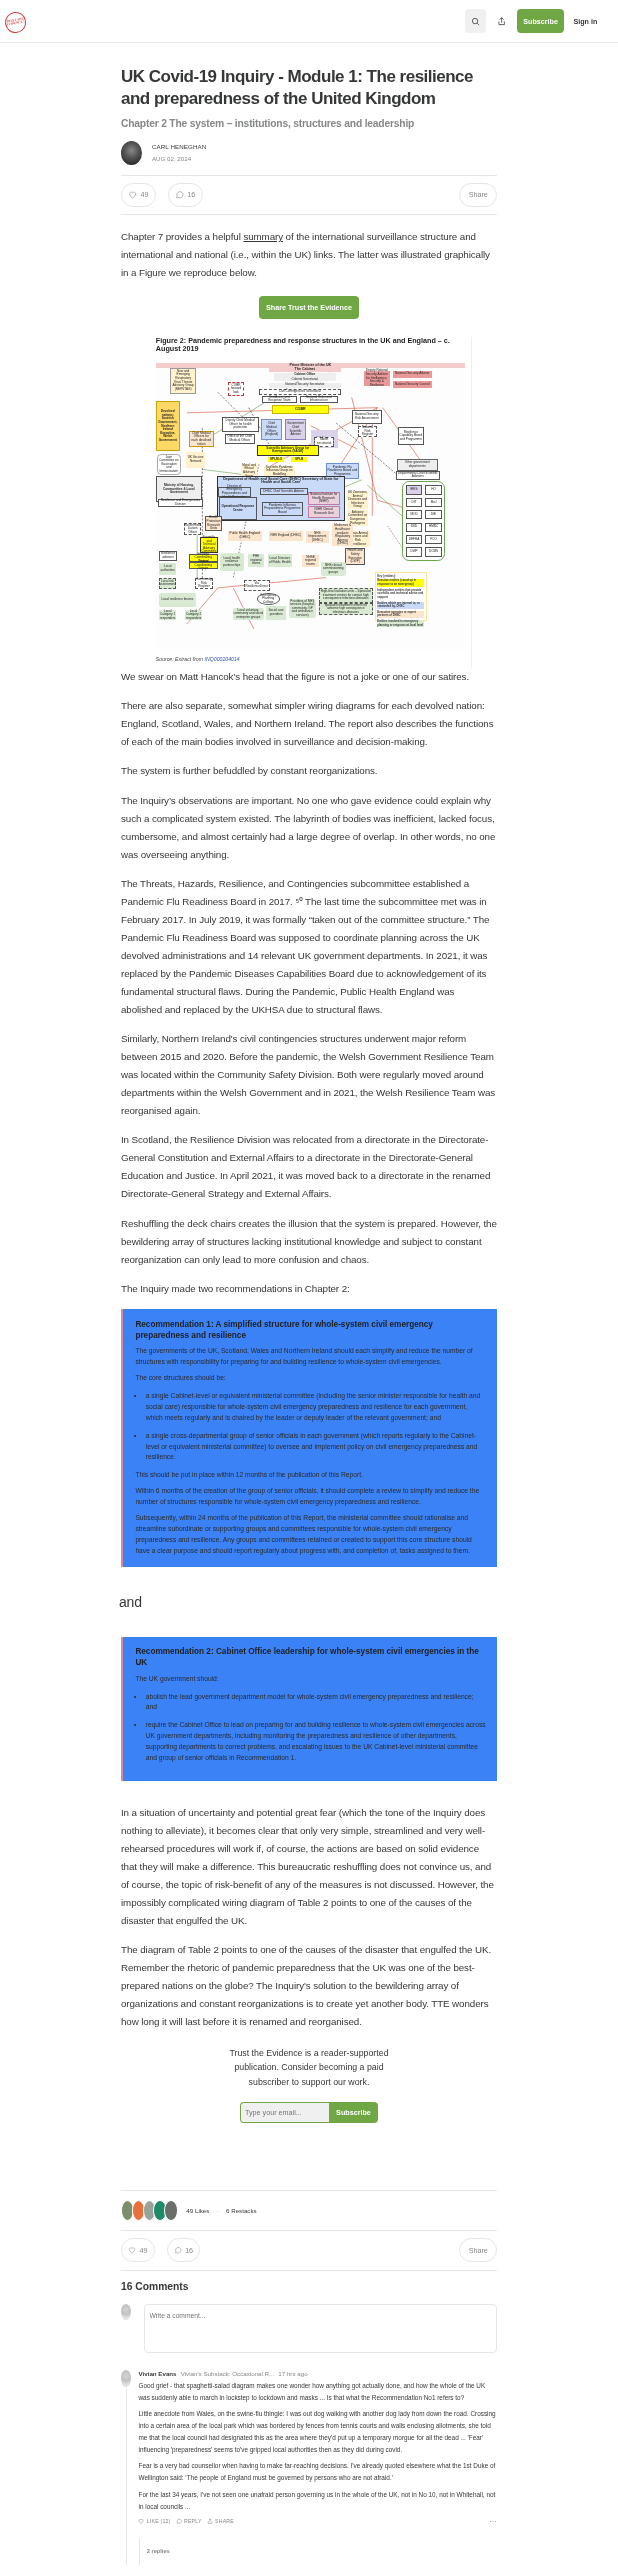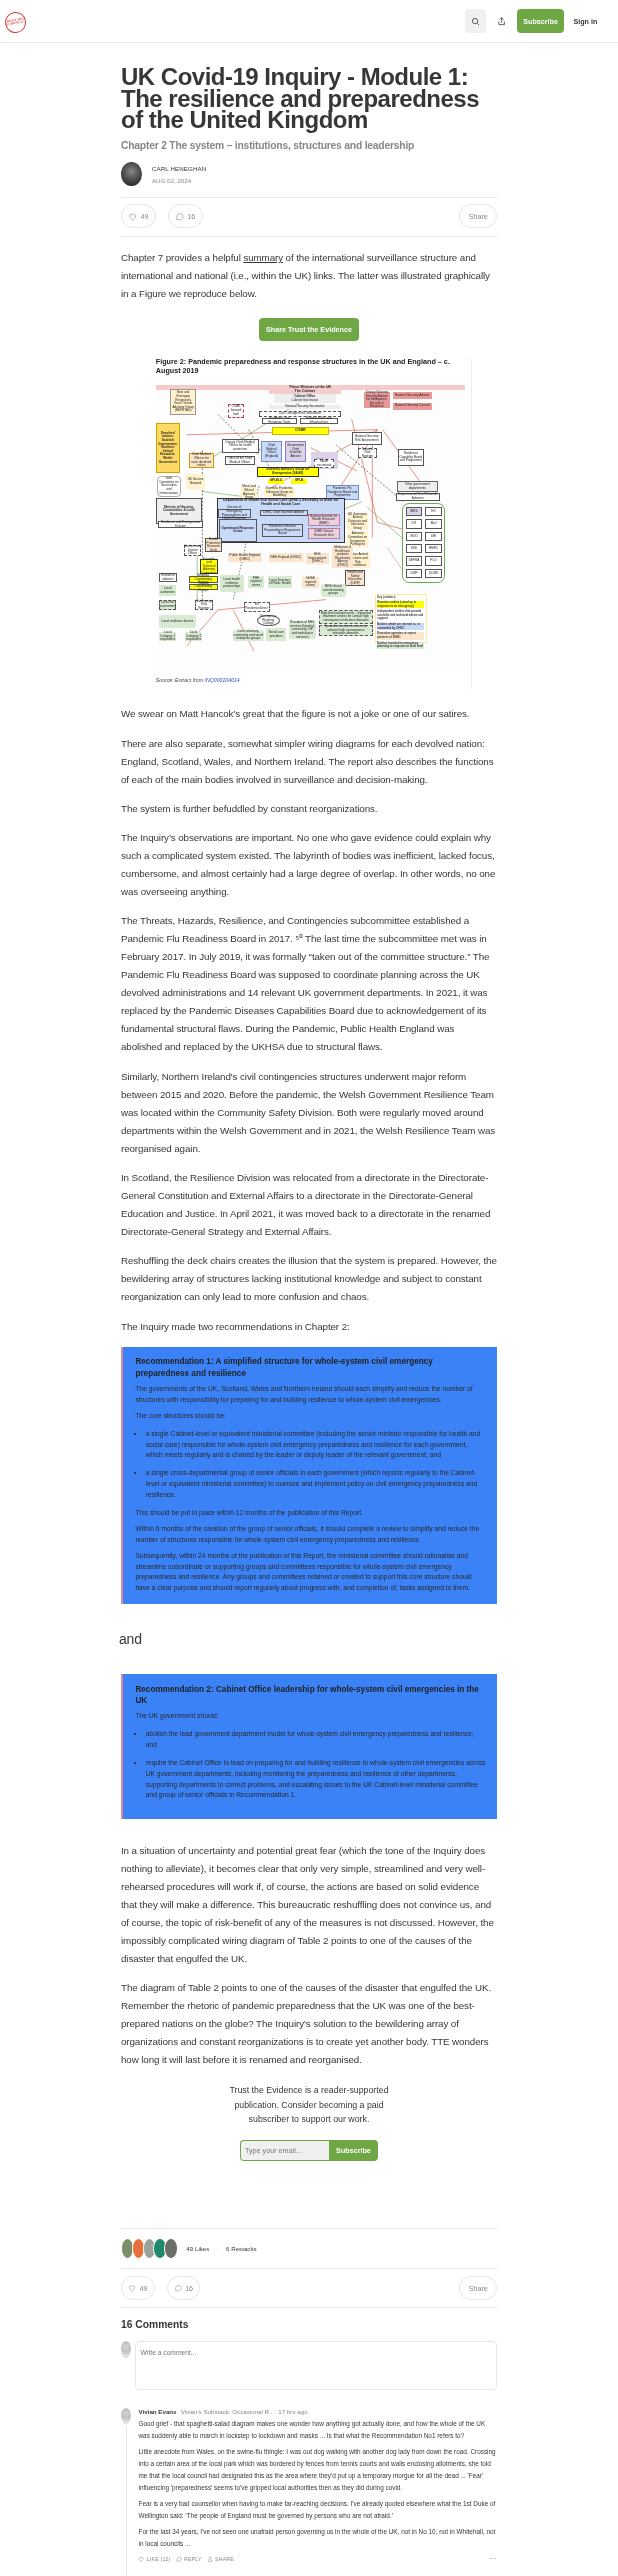--- a/index.html
+++ b/index.html
@@ -11,39 +11,39 @@
     .logo { position: absolute; left: 5.2px; top: 12.4px; width: 20.6px; height: 20.6px; border-radius: 50%; border: 1px solid #d43a3a; display: flex; align-items: center; justify-content: center; color: #d43a3a; font-family: "Liberation Serif", serif; font-size: 3.1px; font-weight: bold; line-height: 3.6px; text-align: center; transform: rotate(-10deg); background: #fff; }
     .site-title { position: absolute; left: 0; right: 0; text-align: center; font-family: "Liberation Sans", sans-serif; font-size: 13px; font-weight: bold; color: #363737; letter-spacing: -0.3px; top: 14.4px; }
     .hdr-right { position: absolute; right: 16.5px; top: 9.3px; display: flex; align-items: center; gap: 5.2px; }
     .icon-btn { width: 20.6px; height: 24px; border-radius: 4.1px; display: flex; align-items: center; justify-content: center; }
     .icon-btn.search { background: #f0f0f0; }
     .btn-green { background: #6ea743; color: #fff; border-radius: 4.1px; font-weight: bold; font-size: 7.2px; padding: 0 6.2px; height: 24px; display: flex; align-items: center; }
     .sign-in { font-size: 7.2px; font-weight: bold; color: #363737; padding: 0 4.1px; }
 
     
     .post { width: 376px; margin: 0 auto; }
-    .post-title { font-size: 24px; line-height: 21.6px; font-weight: bold; color: #363737; margin-top: 23px; letter-spacing: -0.5px; }
+    .post-title { font-size: 17px; line-height: 21.6px; font-weight: bold; color: #363737; margin-top: 23px; letter-spacing: -0.5px; }
     .post-sub { font-size: 10.3px; color: #868787; margin-top: 9.3px; letter-spacing: -0.2px; }
     .byline { display: flex; align-items: center; margin-top: 11.3px; gap: 10.3px; }
     .avatar-lg { width: 20.6px; height: 24px; border-radius: 50%; background: radial-gradient(circle at 50% 40%, #888 0, #555 40%, #2b2b2b 80%); }
     .byline-name { font-size: 6.2px; color: #363737; letter-spacing: 0.1px; }
     .byline-date { font-size: 6.2px; color: #868787; margin-top: 5.2px; }
     .divider { height: 0.5px; background: #e6e6e6; }
     .actions { display: flex; align-items: center; padding: 7.2px 0; gap: 12px; }
     .pill { height: 24px; border: 0.5px solid #e6e6e6; border-radius: 12px; display: flex; align-items: center; gap: 3.1px; padding: 0 6.2px; color: #868787; font-size: 7.2px; }
     .pill.share { margin-left: auto; padding: 0 8.2px; }
 
     .p { font-size: 9.8px; line-height: 18px; color: #363737; margin-top: 11.3px; letter-spacing: -0.1px; }
     .p:first-of-type { margin-top: 0; }
     .p a { color: #363737; text-decoration: underline; }
     .center-btn { display: flex; justify-content: center; margin: 14.4px 0 17.5px; }
     .center-btn .btn-green { height: 23px; padding: 0 7.2px; font-size: 7.2px; }
 
     
-    .figure { width: 325px; margin: 16px auto; border-right: 0.5px solid #eee; padding: 0 0 0 9.3px; }
+    .figure { width: 325px; margin: 0 auto; border-right: 0.5px solid #eee; padding: 0 0 0 9.3px; }
     .fig-caption { font-size: 7.2px; font-weight: bold; color: #222; line-height: 8.2px; }
     .diagram { margin-top: 8.2px; width: 309px; height: 289px; position: relative; background: #fdfdfd; overflow: hidden; }
     .fig-source { font-size: 5.2px; font-style: italic; color: #444; margin-top: 5.2px; padding-bottom: 6.2px; }
     .fig-source a { color: #3557b7; }
     .box { position: absolute; border: 0.5px solid #555; font-size: 3.1px; line-height: 3.6px; text-align: center; display: flex; align-items: center; justify-content: center; color: #222; padding: 0.5px; }
 
     
     .rec { background: #3b82f6; border-left: 2.6px solid #d98a96; padding: 9.3px 11.3px 10.3px 12.4px; margin-top: 11.3px; font-family: "Liberation Sans", sans-serif; color: #2a2a2a; }
     .rec h3 { font-size: 8.2px; line-height: 11.3px; font-weight: bold; color: #1f1f1f; }
     .rec p { font-size: 6.7px; line-height: 10.8px; margin-top: 5.2px; }
@@ -56,21 +56,21 @@
     .sub-form { display: flex; justify-content: center; margin-top: 13.4px; }
     .email-input { width: 89px; height: 20.6px; background: #f0f0f0; border: 0.5px solid #6ea743; border-right: none; border-radius: 4.1px 0 0 4.1px; padding: 0 4.1px; font-size: 7.2px; color: #999; font-family: "Liberation Sans", sans-serif; }
     .sub-form .btn-green { height: 20.6px; border-radius: 0 4.1px 4.1px 0; font-size: 7.2px; padding: 0 7.2px; }
 
     .likes-row { display: flex; align-items: center; padding: 9.3px 0; gap: 5.2px; margin-top: 67px; border-top: 0.5px solid #e6e6e6; border-bottom: 0.5px solid #e6e6e6; }
     .faces { display: flex; }
     .face { width: 13.4px; height: 20.6px; border-radius: 50%; border: 0.5px solid #fff; margin-right: -2.6px; }
     .likes-text { font-size: 6.2px; color: #363737; margin-left: 6.2px; }
 
     .comments-h { font-size: 10.3px; font-weight: bold; color: #363737; margin-top: 11.3px; }
-    .write { display: flex; gap: 4px; margin-top: 11.3px; }
+    .write { display: flex; gap: 13px; margin-top: 11.3px; }
     .avatar-sm { width: 10.3px; height: 16.5px; border-radius: 50%; background: radial-gradient(circle at 50% 35%, #d4d4d4 0, #c1c1c1 40%, #e0e0e0 70%); flex-shrink: 0; }
     .comment-box { flex: 1; height: 49px; border: 0.5px solid #e6e6e6; border-radius: 4.1px; padding: 7.2px 4.1px; font-size: 6.7px; color: #999; font-family: "Liberation Sans", sans-serif; resize: none; }
 
     .comment { display: flex; gap: 7.2px; margin-top: 17.5px; position: relative; }
     .comment .thread-line { position: absolute; left: 5.2px; top: 18.5px; bottom: 0; width: 0.5px; background: #e6e6e6; }
     .c-body { flex: 1; }
     .c-head { font-size: 6.2px; display: flex; gap: 4.1px; }
     .c-name { font-weight: bold; color: #363737; }
     .c-pub, .c-time { color: #868787; }
     .c-text { font-size: 6.4px; line-height: 12px; color: #363737; margin-top: 3.1px; }
@@ -266,21 +266,21 @@
             <div class="box" style="position: static; height: 9.3px; background: rgb(255, 255, 255); font-size: 3.1px;">DEFRA</div>
             <div class="box" style="position: static; height: 9.3px; background: rgb(255, 255, 255); font-size: 3.1px;">FCO</div>
             <div class="box" style="position: static; height: 9.3px; background: rgb(255, 255, 255); font-size: 3.1px;">DWP</div>
             <div class="box" style="position: static; height: 9.3px; background: rgb(255, 255, 255); font-size: 3.1px;">DCMS</div>
           </div>
       </div>
       <div class="fig-source"><span>Source: Extract from </span><a>INQ000204014</a></div>
     </figure>
 
     <div id="paras-a">
-        <p class="p">We swear on Matt Hancok’s great that the figure is not a joke or one of our satires.</p>
+        <p class="p">We swear on Matt Hancok’s head that the figure is not a joke or one of our satires.</p>
         <p class="p">There are also separate, somewhat simpler wiring diagrams for each devolved nation: England, Scotland, Wales, and Northern Ireland. The report also describes the functions of each of the main bodies involved in surveillance and decision-making.</p>
         <p class="p">The system is further befuddled by constant reorganizations.</p>
         <p class="p">The Inquiry’s observations are important. No one who gave evidence could explain why such a complicated system existed. The labyrinth of bodies was inefficient, lacked focus, cumbersome, and almost certainly had a large degree of overlap. In other words, no one was overseeing anything.</p>
         <p class="p">The Threats, Hazards, Resilience, and Contingencies subcommittee established a Pandemic Flu Readiness Board in 2017. ⁵⁰ The last time the subcommittee met was in February 2017. In July 2019, it was formally “taken out of the committee structure.” The Pandemic Flu Readiness Board was supposed to coordinate planning across the UK devolved administrations and 14 relevant UK government departments. In 2021, it was replaced by the Pandemic Diseases Capabilities Board due to acknowledgement of its fundamental structural flaws. During the Pandemic, Public Health England was abolished and replaced by the UKHSA due to structural flaws.</p>
         <p class="p">Similarly, Northern Ireland's civil contingencies structures underwent major reform between 2015 and 2020. Before the pandemic, the Welsh Government Resilience Team was located within the Community Safety Division. Both were regularly moved around departments within the Welsh Government and in 2021, the Welsh Resilience Team was reorganised again.</p>
         <p class="p">In Scotland, the Resilience Division was relocated from a directorate in the Directorate-General Constitution and External Affairs to a directorate in the Directorate-General Education and Justice. In April 2021, it was moved back to a directorate in the renamed Directorate-General Strategy and External Affairs.</p>
         <p class="p">Reshuffling the deck chairs creates the illusion that the system is prepared. However, the bewildering array of structures lacking institutional knowledge and subject to constant reorganization can only lead to more confusion and chaos.</p>
         <p class="p">The Inquiry made two recommendations in Chapter 2:</p>
       </div>
 

